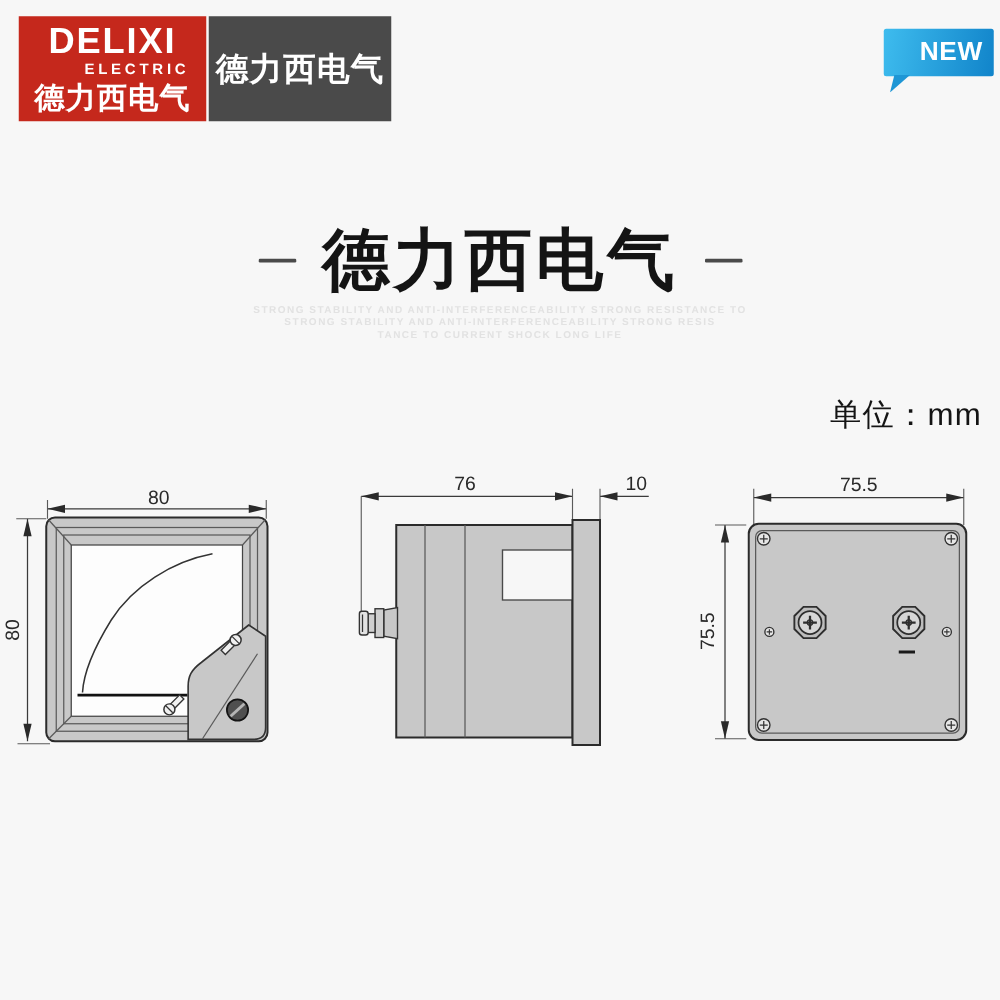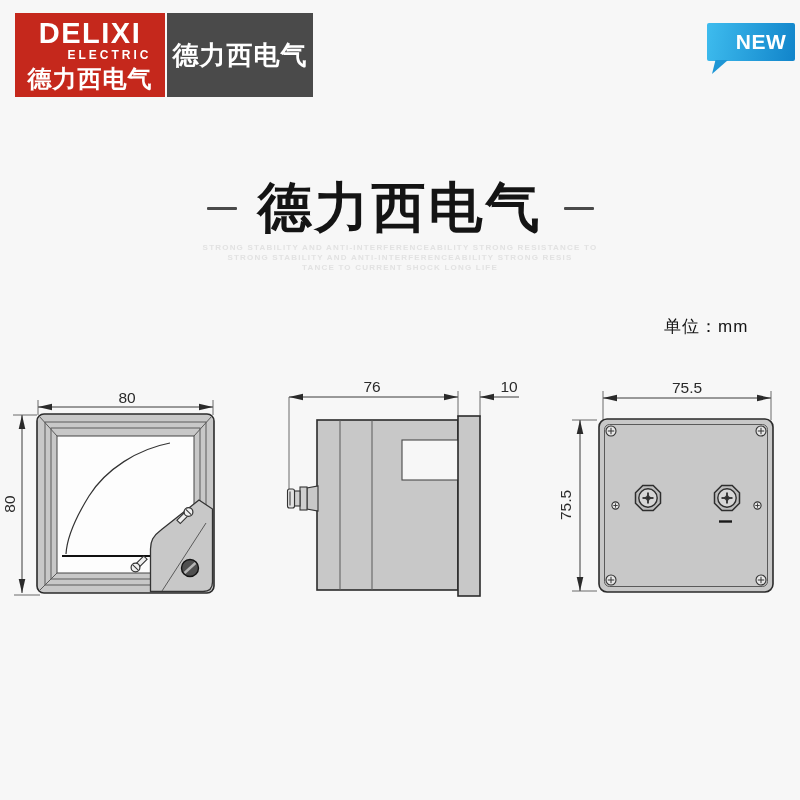--- a/index.html
+++ b/index.html
@@ -42,21 +42,21 @@
   .title-text { font-size:54px; font-weight:700; color:#141414; letter-spacing:3px; }
   
   .watermark {
     position:absolute; left:0; top:243px; width:100%; text-align:center;
     font-size:8px; font-weight:700; letter-spacing:1.2px;
     color:#e2e2e2; line-height:10px;
   }
   
   .unit-note {
     position:absolute; left:664px; top:315px;
-    font-size:17px; color:#141414; letter-spacing:1px;
+    font-size:25px; color:#141414; letter-spacing:1px;
   }
   
   .svg-front { position:absolute; left:0;   top:375px; }
   .svg-side  { position:absolute; left:270px; top:375px; }
   .svg-back  { position:absolute; left:555px; top:375px; }
   .dim-line  { stroke:#3a3a3a; stroke-width:1; fill:none; }
   .ext-line  { stroke:#5a5a5a; stroke-width:0.9; fill:none; }
   .dim-arrow { fill:#2a2a2a; stroke:none; }
   .dim-text  { font-family:"Liberation Sans", sans-serif; font-size:15.5px; fill:#2a2a2a; text-anchor:middle; }
   .body-fill { fill:#c8c8c8; stroke:#2b2b2b; stroke-width:1.6; }

